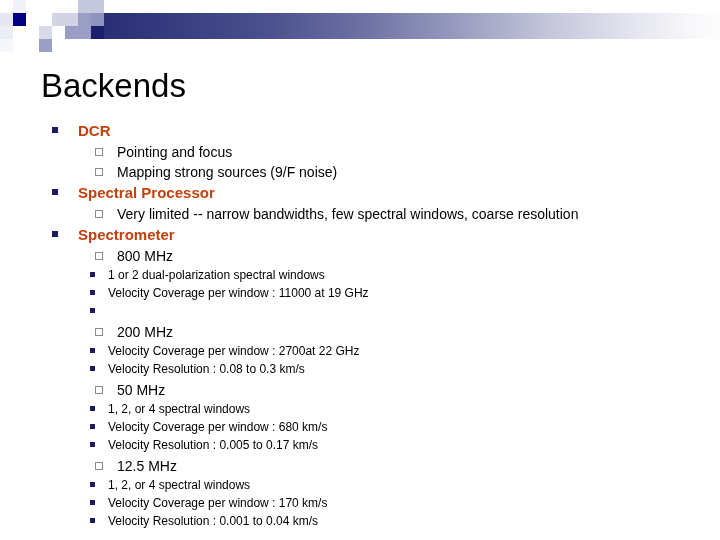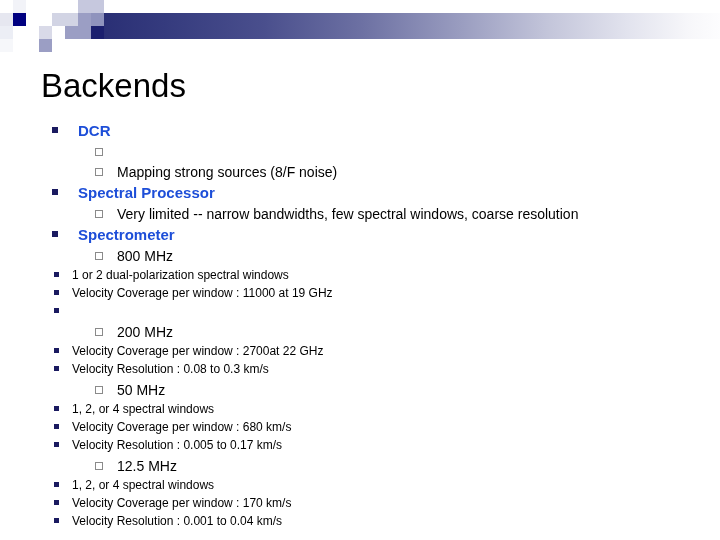--- a/index.html
+++ b/index.html
@@ -91,21 +91,21 @@
     width: 6px;
     height: 6px;
     background: #1a1a60;
     vertical-align: middle;
     margin-bottom: 2px;
   }
   .lvl1 .txt {
     font-size: 15px;
     font-weight: bold;
     line-height: 21px;
-    color: #1d4ed8;
+    color: #c2410c;
   }
 
   
   .lvl2 {
     padding-left: 95px;
     margin-bottom: 0px;
   }
   .lvl2 .bullet {
     width: 13px;
     flex: 0 0 13px;
@@ -123,21 +123,21 @@
   }
   .lvl2 .txt {
     font-size: 14px;
     font-weight: normal;
     line-height: 20px;
     color: #000000;
   }
 
   
   .lvl3 {
-    padding-left: 54px;
+    padding-left: 90px;
   }
   .lvl3 .bullet {
     width: 11px;
     flex: 0 0 11px;
     line-height: 18px;
     margin-right: 7px;
   }
   .lvl3 .bullet i {
     display: inline-block;
     width: 5px;
@@ -199,24 +199,25 @@
 <div class="title">Backends</div>
 
 <div class="body-area">
 
   <div class="row lvl1">
     <span class="bullet"><i></i></span>
     <span class="txt">DCR</span>
   </div>
   <div class="row lvl2">
     <span class="bullet"><i></i></span>
+    <span class="txt">Pointing and focus</span>
   </div>
   <div class="row lvl2">
     <span class="bullet"><i></i></span>
-    <span class="txt">Mapping strong sources (8/F noise)</span>
+    <span class="txt">Mapping strong sources (9/F noise)</span>
   </div>
 
   <div class="row lvl1">
     <span class="bullet"><i></i></span>
     <span class="txt">Spectral Processor</span>
   </div>
   <div class="row lvl2">
     <span class="bullet"><i></i></span>
     <span class="txt">Very limited -- narrow bandwidths, few spectral windows, coarse resolution</span>
   </div>

